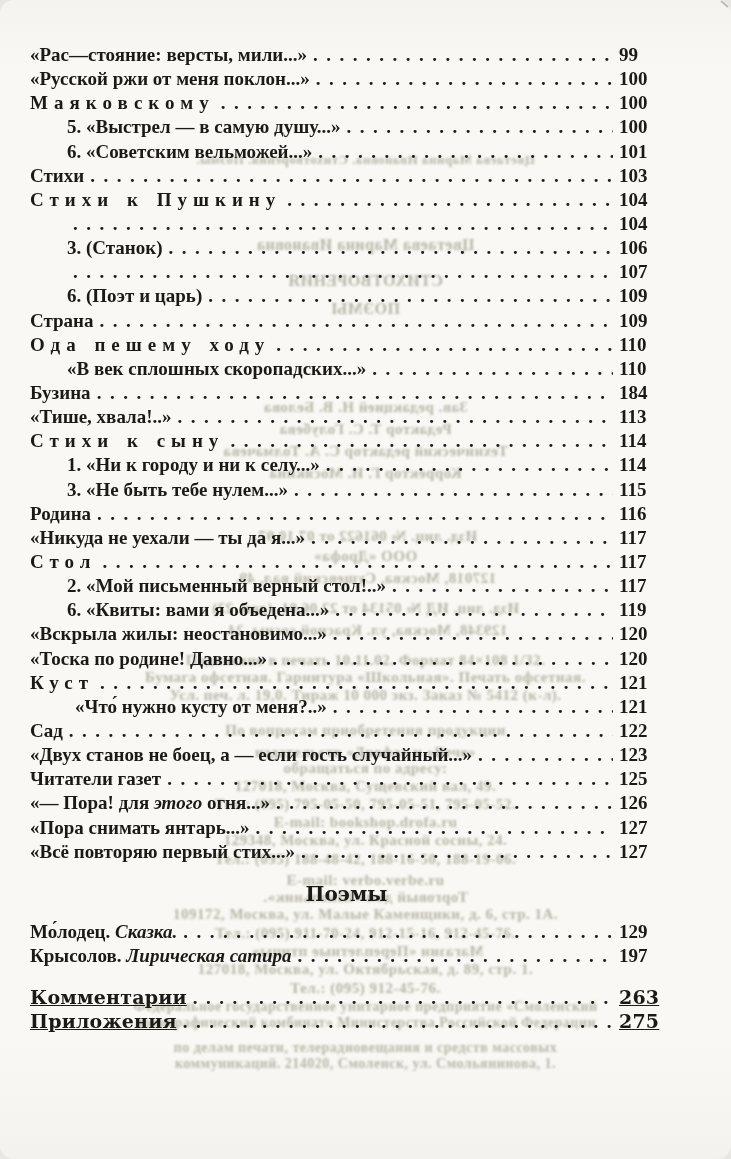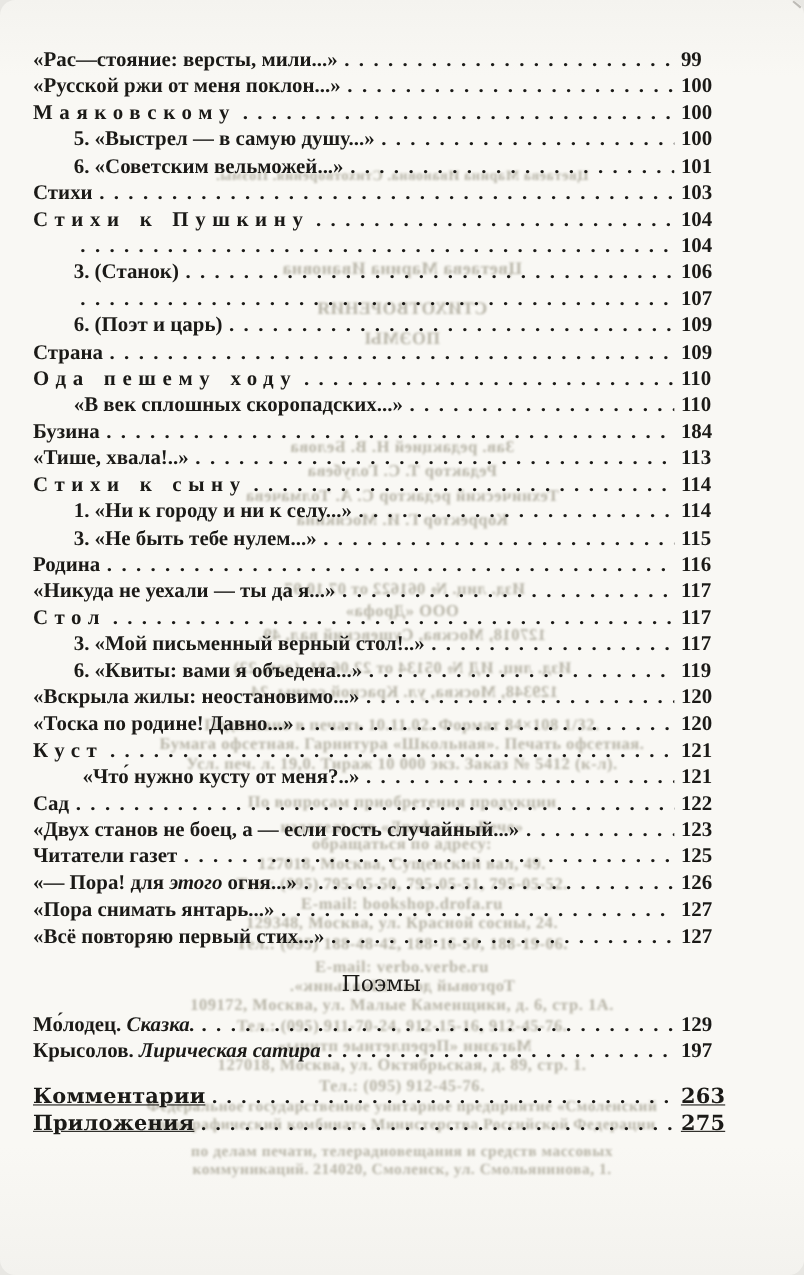--- a/index.html
+++ b/index.html
@@ -43,21 +43,21 @@
     margin:0 6px 0 6px;
   }
   .lead::after{
     content:"......................................................................";
     letter-spacing:8.5px;
   }
   .pg{min-width:44px;font-size:19px;}
   .heading{
     text-align:center;
     font-family:"DejaVu Serif",serif;
-    font-size:20px;font-weight:normal;
+    font-size:20px;font-weight:bold;
     margin:16px 0 14px 0;
     line-height:26px;
   }
   .backmatter{margin-top:17px;}
   .heavy .t, .heavy .pg{font-family:"DejaVu Serif",serif;letter-spacing:.2px;text-decoration:underline;}
   
   .speck{
     position:absolute;top:3px;right:2px;width:9px;height:2px;
     background:#8f8d86;opacity:.55;transform:rotate(40deg);z-index:3;
   }
@@ -209,21 +209,21 @@
           <span class="t">«Никуда не уехали — ты да я...»</span>
           <span class="lead"></span>
           <span class="pg">117</span>
         </div>
         <div class="row ind0">
           <span class="t spaced">Стол</span>
           <span class="lead"></span>
           <span class="pg">117</span>
         </div>
         <div class="row ind1">
-          <span class="t">3. «Мой письменный верный стол!..»</span>
+          <span class="t">2. «Мой письменный верный стол!..»</span>
           <span class="lead"></span>
           <span class="pg">117</span>
         </div>
         <div class="row ind1">
           <span class="t">6. «Квиты: вами я объедена...»</span>
           <span class="lead"></span>
           <span class="pg">119</span>
         </div>
         <div class="row ind0">
           <span class="t">«Вскрыла жилы: неостановимо...»</span>

